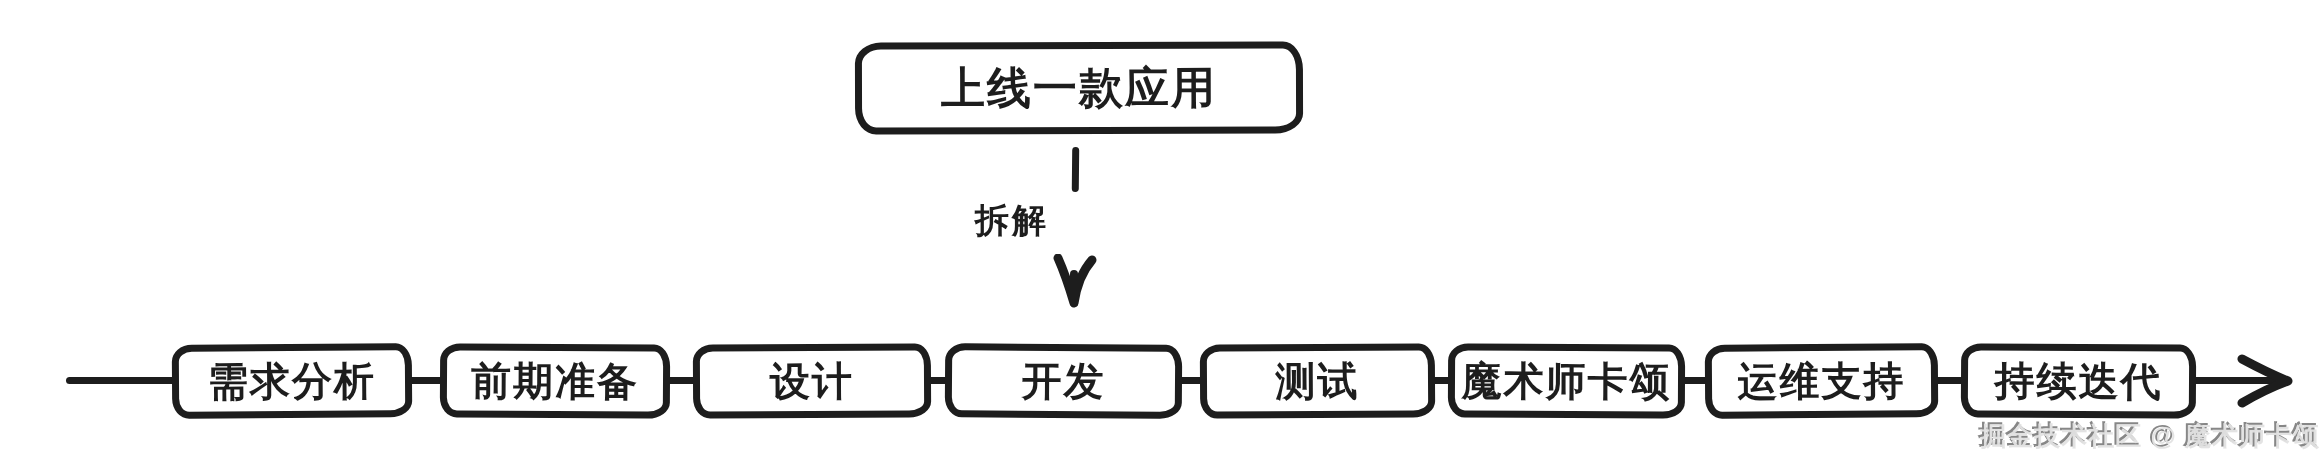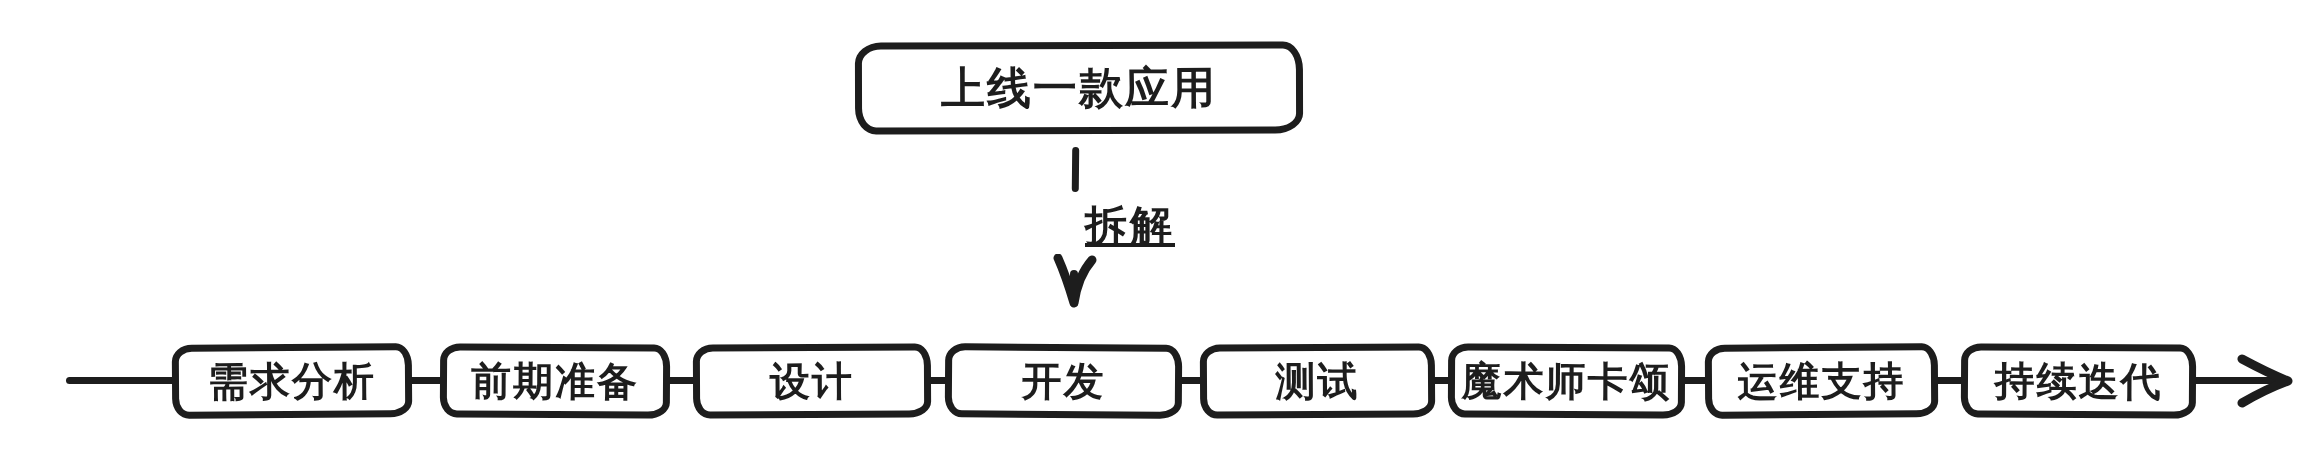--- a/index.html
+++ b/index.html
@@ -41,25 +41,24 @@
     left: 1072px; top: 147px;
     width: 7px; height: 45px;
     background: #1d1d1d;
     border-radius: 4px;
     transform: rotate(0.6deg);
   }
   .edge-label {
     position: absolute;
     left: 975px; top: 198px;
     width: 200px;
-    text-align: right;
-    font-size: 42px;
+    text-align: left;
+    font-size: 34px;
     font-weight: 700;
     letter-spacing: 3px;
-    text-decoration: underline;
   }
   .down-head {
     position: absolute;
     left: 1050px; top: 254px;
     width: 50px; height: 54px;
   }
 
   
   .main-line {
     position: absolute;
@@ -149,14 +148,15 @@
   <div class="node step-node s6">
     <span>魔术师卡颂</span>
   </div>
   <div class="node step-node s7">
     <span>运维支持</span>
   </div>
   <div class="node step-node s8">
     <span>持续迭代</span>
   </div>
 
+  <div class="watermark">掘金技术社区 @ 魔术师卡颂</div>
 
 </div>
 
 </body></html>

